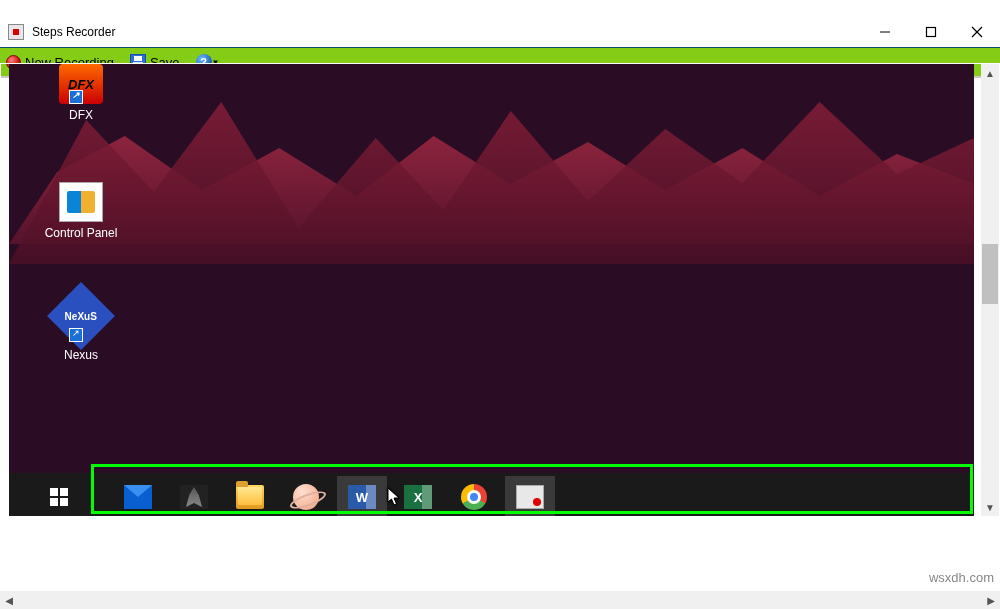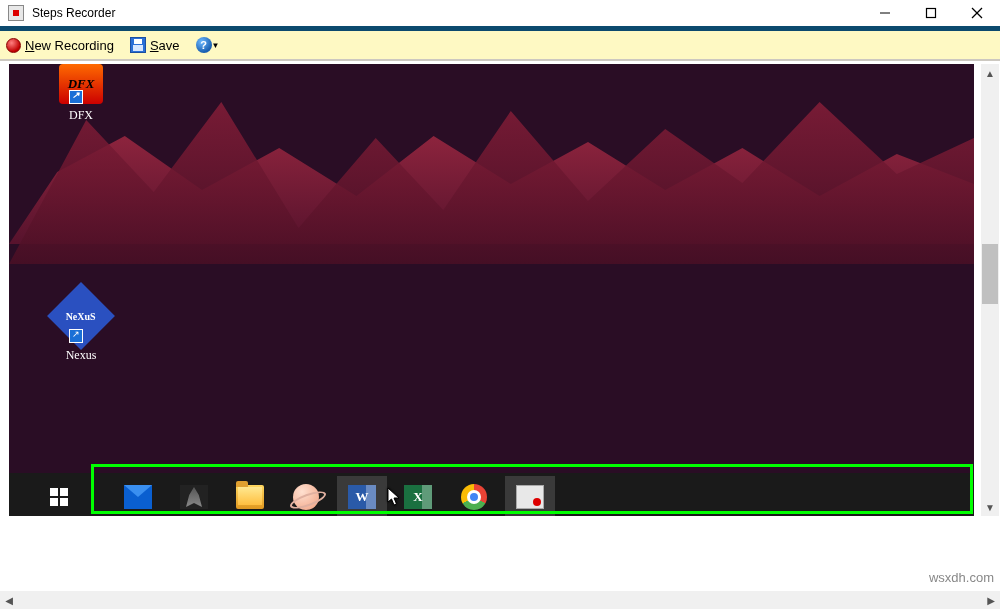--- a/index.html
+++ b/index.html
@@ -1,47 +1,47 @@
 <!DOCTYPE html>
 <html><head>
   <meta charset="utf-8">
   <style>
     * { box-sizing: border-box; margin: 0; padding: 0; }
     body { font-family: "Segoe UI", Tahoma, sans-serif; background: #fff; width: 1000px; height: 609px; overflow: hidden; position: relative; }
 
     
-    .titlebar { height: 31px; border-bottom: 5px solid #0c4a6e; display: flex; align-items: center; padding-left: 8px; background: #fff; }
+    .titlebar { height: 31px; border-bottom: 1px solid #0c4a6e; display: flex; align-items: center; padding-left: 8px; background: #fff; margin-top: 17px; }
     .titlebar .app-icon { width: 16px; height: 16px; border: 1px solid #888; background: #e8e8e8; position: relative; margin-right: 8px; display:flex; align-items:center; justify-content:center;}
     .titlebar .app-icon::after { content:""; width:6px; height:6px; background:#d00;}
     .titlebar .title { font-size: 12px; color: #000; }
     .winbtns { margin-left: auto; display: flex; }
     .winbtn { width: 46px; height: 30px; display: flex; align-items: center; justify-content: center; font-size: 14px; color: #000; font-family: "Segoe UI Symbol", sans-serif; }
     .winbtn svg { width: 12px; height: 12px; }
 
     
-    .toolbar { height: 30px; display: flex; align-items: center; padding-left: 6px; gap: 16px; border-bottom: 2px solid #ccc8c0; background: #fef9c3; }
+    .toolbar { height: 30px; display: flex; align-items: center; padding-left: 6px; gap: 16px; border-bottom: 2px solid #ccc8c0; background: #84cc16; }
     .tbtn { display: flex; align-items: center; gap: 4px; font-size: 13px; color: #000; }
     .rec-icon { width: 15px; height: 15px; border-radius: 50%; background: radial-gradient(circle at 35% 30%, #ff8080, #c00000 70%); border: 1px solid #800; }
     .save-icon { width: 16px; height: 16px; background: #2a6fd6; position: relative; border:1px solid #1c4fa0;}
     .save-icon::before { content:""; position:absolute; top:1px; left:3px; width:8px; height:5px; background:#fff;}
     .save-icon::after { content:""; position:absolute; bottom:1px; left:2px; width:10px; height:6px; background:#d6e6ff;}
     .help-icon { width: 16px; height: 16px; border-radius: 50%; background: radial-gradient(circle at 35% 30%, #6ab7ff, #1a5fb0 70%); color:#fff; font-size:11px; font-weight:bold; display:flex; align-items:center; justify-content:center; }
     .help-wrap { display:flex; align-items:center; gap:0px;}
     .drop { font-size:8px; color:#000;}
     .uline { text-decoration: underline; }
 
     
     .content-outer { position: absolute; top: 63px; left: 0; right: 0; height: 500px; border: 1px solid #fff; }
     .content-scroll { position: absolute; top: 0; left: 8px; width: 965px; height: 452px; overflow: hidden; }
     .vscroll { position: absolute; right: 0; top: 0; width: 18px; height: 452px; background: #f0f0f0; }
     .vscroll .arrow { height: 18px; display:flex; align-items:center; justify-content:center; color:#555; font-size:10px;}
     .vscroll .thumb { position:absolute; top:180px; left:1px; width:16px; height:60px; background:#c0c0c0;}
 
     
-    .desktop { width: 965px; height: 452px; background: #2a0d25; position: relative; overflow: hidden; font-family: Liberation Serif, serif; }
+    .desktop { width: 965px; height: 452px; background: #2a0d25; position: relative; overflow: hidden; }
     .desktop .mountains { position:absolute; top:0; left:0; right:0; height:200px; }
     .mtn { position:absolute; bottom:0; background: linear-gradient(180deg, #8c1f3a 0%, #4a0f25 100%); clip-path: polygon(0% 100%, 8% 20%, 15% 60%, 22% 10%, 30% 80%, 38% 30%, 45% 70%, 52% 15%, 60% 65%, 68% 25%, 76% 55%, 84% 10%, 92% 50%, 100% 30%, 100% 100%); width: 100%; height: 180px; opacity:0.85;}
     .mtn2 { position:absolute; bottom:20px; width:100%; height:120px; background: linear-gradient(180deg, #c0304a 0%, #6a1530 100%); clip-path: polygon(0% 100%, 5% 40%, 12% 10%, 20% 55%, 28% 20%, 36% 60%, 44% 10%, 52% 50%, 60% 15%, 68% 55%, 76% 20%, 84% 60%, 92% 25%, 100% 50%, 100% 100%); opacity:0.7;}
     
     .dicon { position:absolute; width:80px; text-align:center; color:#fff; font-size:12px; }
     .dicon .ic { width:44px; height:40px; margin:0 auto 4px; position:relative; }
     .shortcut { position:absolute; bottom:0; left:10px; width:14px; height:14px; background:#1a6fd6; border:1px solid #fff; }
     .shortcut::after{content:"↗"; color:#fff; font-size:9px; position:absolute; top:-1px; left:2px;}
     
     .dfx-ic { background: linear-gradient(180deg, #ff6a00, #cc0000); display:flex; align-items:center; justify-content:center; color:#000; font-weight:bold; font-size:13px; font-style:italic; border-radius:4px;}
@@ -129,20 +129,24 @@
       </div>
 
       <div class="dicon" style="top:0px; left:32px;">
         <div class="ic dfx-ic">
             <span>DFX</span>
           <div class="shortcut"></div>
         </div>
         <div>DFX</div>
       </div>
 
+      <div class="dicon" style="top:118px; left:22px; width:100px;">
+        <div class="ic cp-ic"></div>
+        <div>Control Panel</div>
+      </div>
 
       <div class="dicon" style="top:228px; left:32px;">
         <div class="nexus-ic">
             <span>NeXuS</span>
           </div>
         <div class="shortcut" style="left:28px; bottom:20px;"></div>
         <div>Nexus</div>
       </div>
 
       <div class="taskbar-in-desktop">

